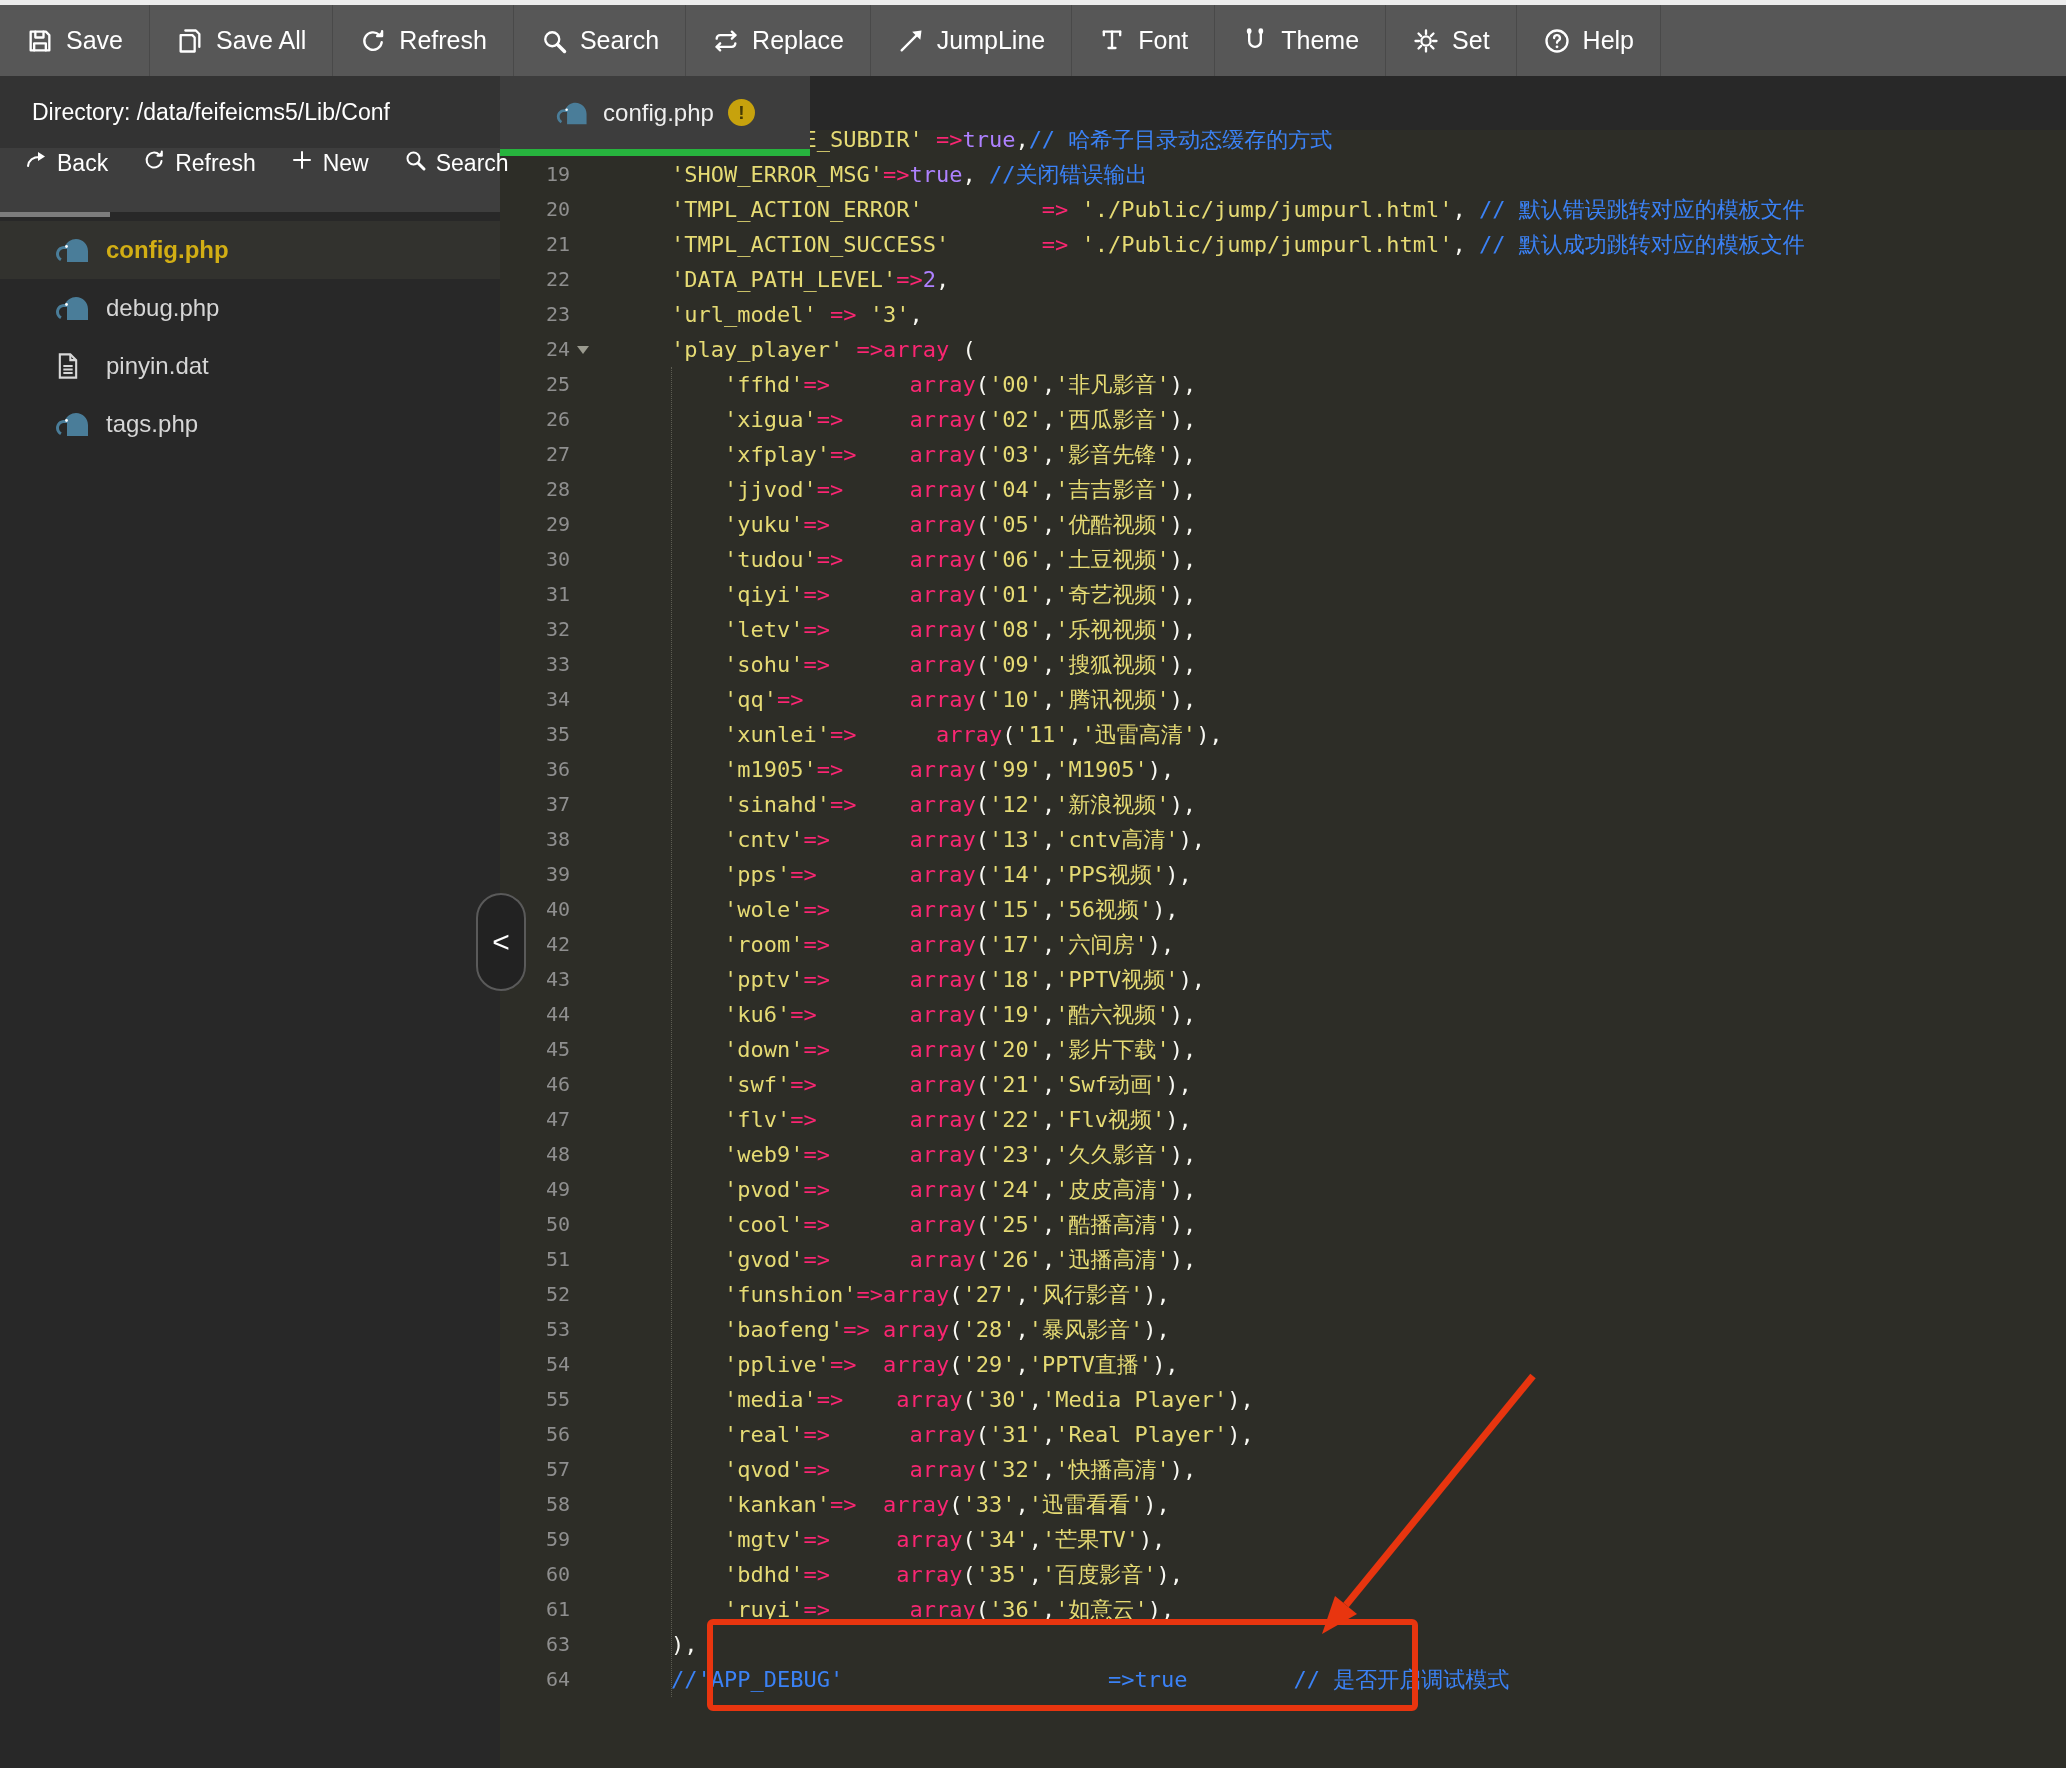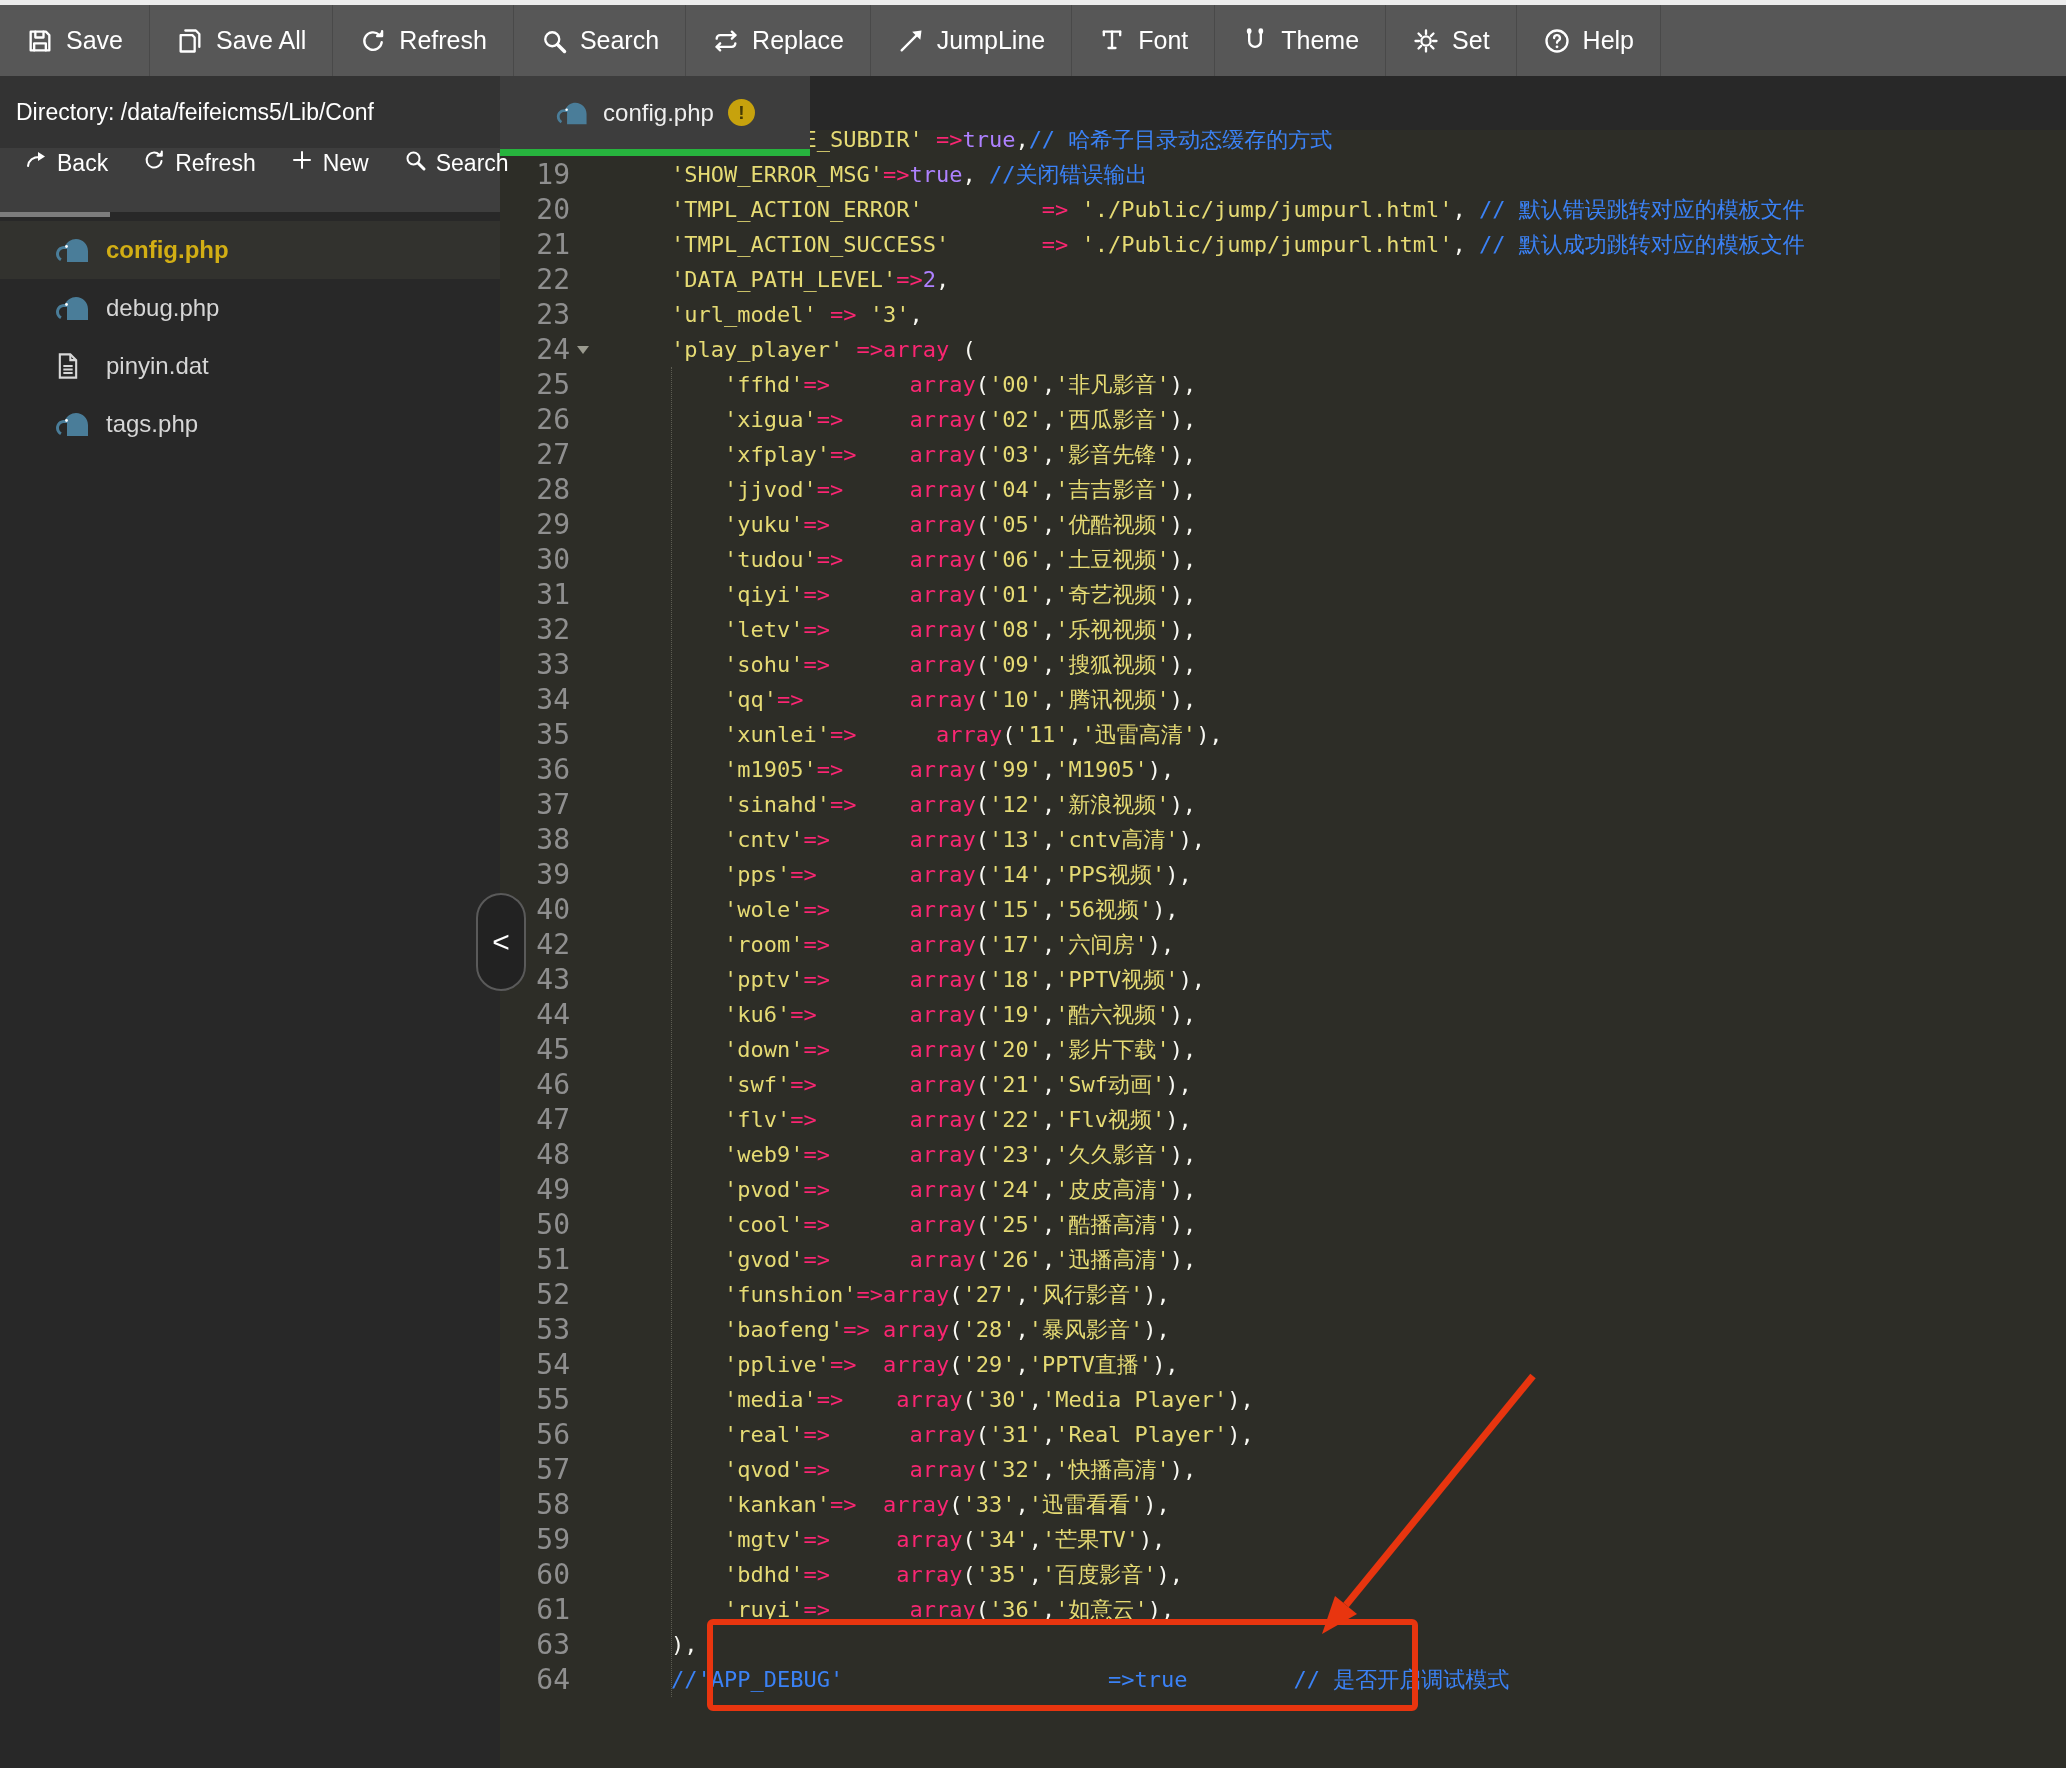--- a/index.html
+++ b/index.html
@@ -12,39 +12,39 @@
   
   .toolbar { position:absolute; top:5px; left:0; right:0; height:71px; background:#575757; display:flex; align-items:stretch; }
   .tb { display:flex; align-items:center; gap:12px; padding:0 26px; border:none; border-right:1px solid #494949; background:transparent; color:#fff; font-family:"Liberation Sans", sans-serif; font-size:25px; cursor:pointer; }
   .tb .ic { display:inline-flex; width:28px; height:28px; }
   .tb svg { width:28px; height:28px; }
 
   .main { position:absolute; top:76px; left:0; right:0; bottom:0; display:flex; }
 
   
   .sidebar { width:500px; flex:none; background:#282828; position:relative; z-index:2; }
-  .dir-header { height:72px; background:#333333; color:#fff; font-size:23px; display:flex; align-items:center; padding-left:16px; }
+  .dir-header { height:72px; background:#333333; color:#fff; font-size:23px; display:flex; align-items:center; padding-left:32px; }
   .sub-toolbar { height:64px; background:#3e3e3e; display:flex; align-items:flex-start; gap:10px; padding-left:12px; }
   .st { display:flex; align-items:center; gap:9px; padding:0 12px; background:transparent; border:none; color:#fff; font-family:"Liberation Sans", sans-serif; font-size:23px; cursor:pointer; }
   .st svg { width:24px; height:24px; }
   .scroll-hint { width:110px; height:5px; background:#7d7d7d; }
   .file-list { list-style:none; padding-top:4px; }
   .file-list li { height:58px; display:flex; align-items:center; gap:16px; padding-left:54px; color:#d6d6d6; font-size:24px; cursor:pointer; }
   .file-list li.active { background:#32322e; color:#d2ae14; font-weight:bold; }
   .file-list .fic { display:inline-flex; width:36px; height:28px; }
 
   
   .collapse-handle { position:absolute; left:476px; top:817px; width:50px; height:98px; background:#222; border:2px solid #5a5a5a; border-radius:26px; color:#fff; font-size:30px; display:flex; align-items:center; justify-content:center; z-index:9; cursor:pointer; }
 
   
   .editor { flex:1; position:relative; background:#2d2d27; overflow:hidden; }
   .rows { position:absolute; top:46px; left:0; right:0; z-index:1; }
   .row { display:flex; height:35px; line-height:35px; font-family:"DejaVu Sans Mono", monospace; font-size:22px; white-space:pre; }
   .row.active { background:#3c3c34; }
-  .ln { flex:none; width:90px; text-align:right; padding-right:20px; color:#8f8f8f; font-size:28px; position:relative; }
+  .ln { flex:none; width:90px; text-align:right; padding-right:20px; color:#8f8f8f; font-size:20px; position:relative; }
   .fold-caret { position:absolute; right:1px; top:14px; width:0; height:0; border:6px solid transparent; border-top:8px solid #9a9a8e; }
   .code { flex:1; padding-left:28px; }
   .s { color:#e6db74; }
   .o { color:#f92672; }
   .n { color:#ae81ff; }
   .w { color:#f8f8f2; }
   .c { color:#3b82f6; }
   .cursor { display:inline-block; width:2px; height:26px; background:#ffffff; vertical-align:-5px; }
   .indent-guide { position:absolute; left:171px; top:291px; height:1330px; border-left:1px dotted #5c5c52; z-index:1; }
 

